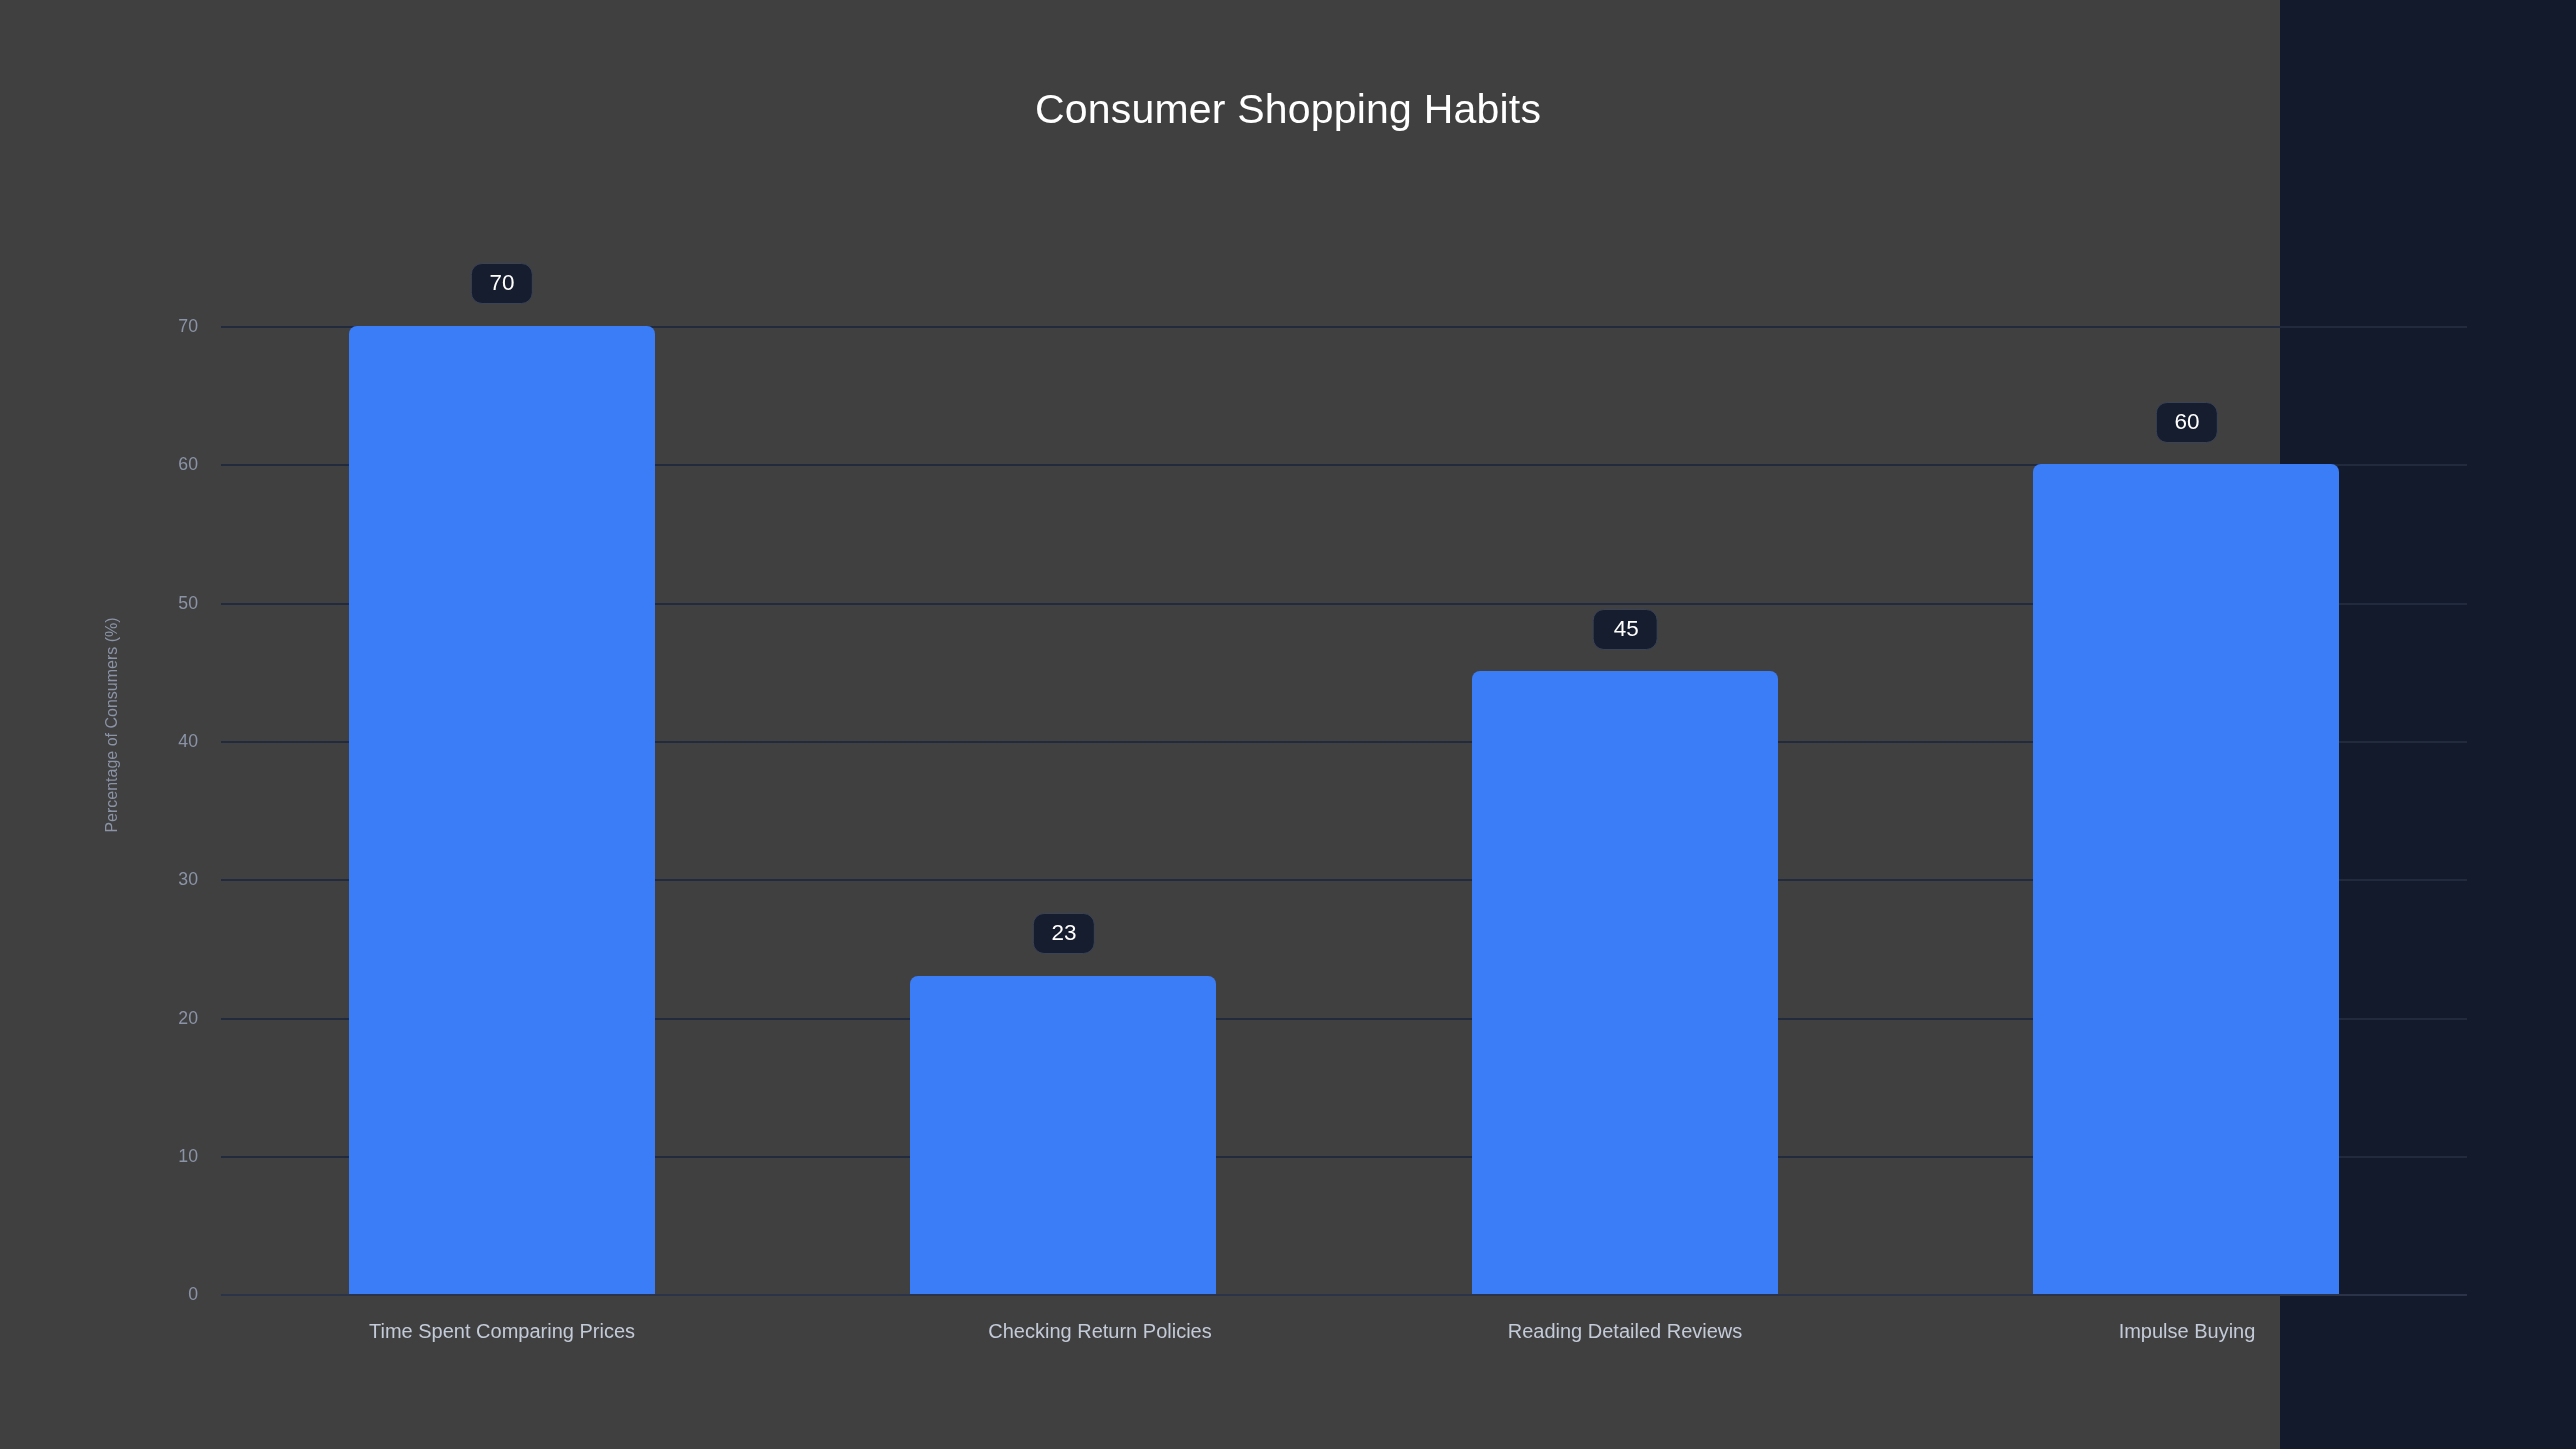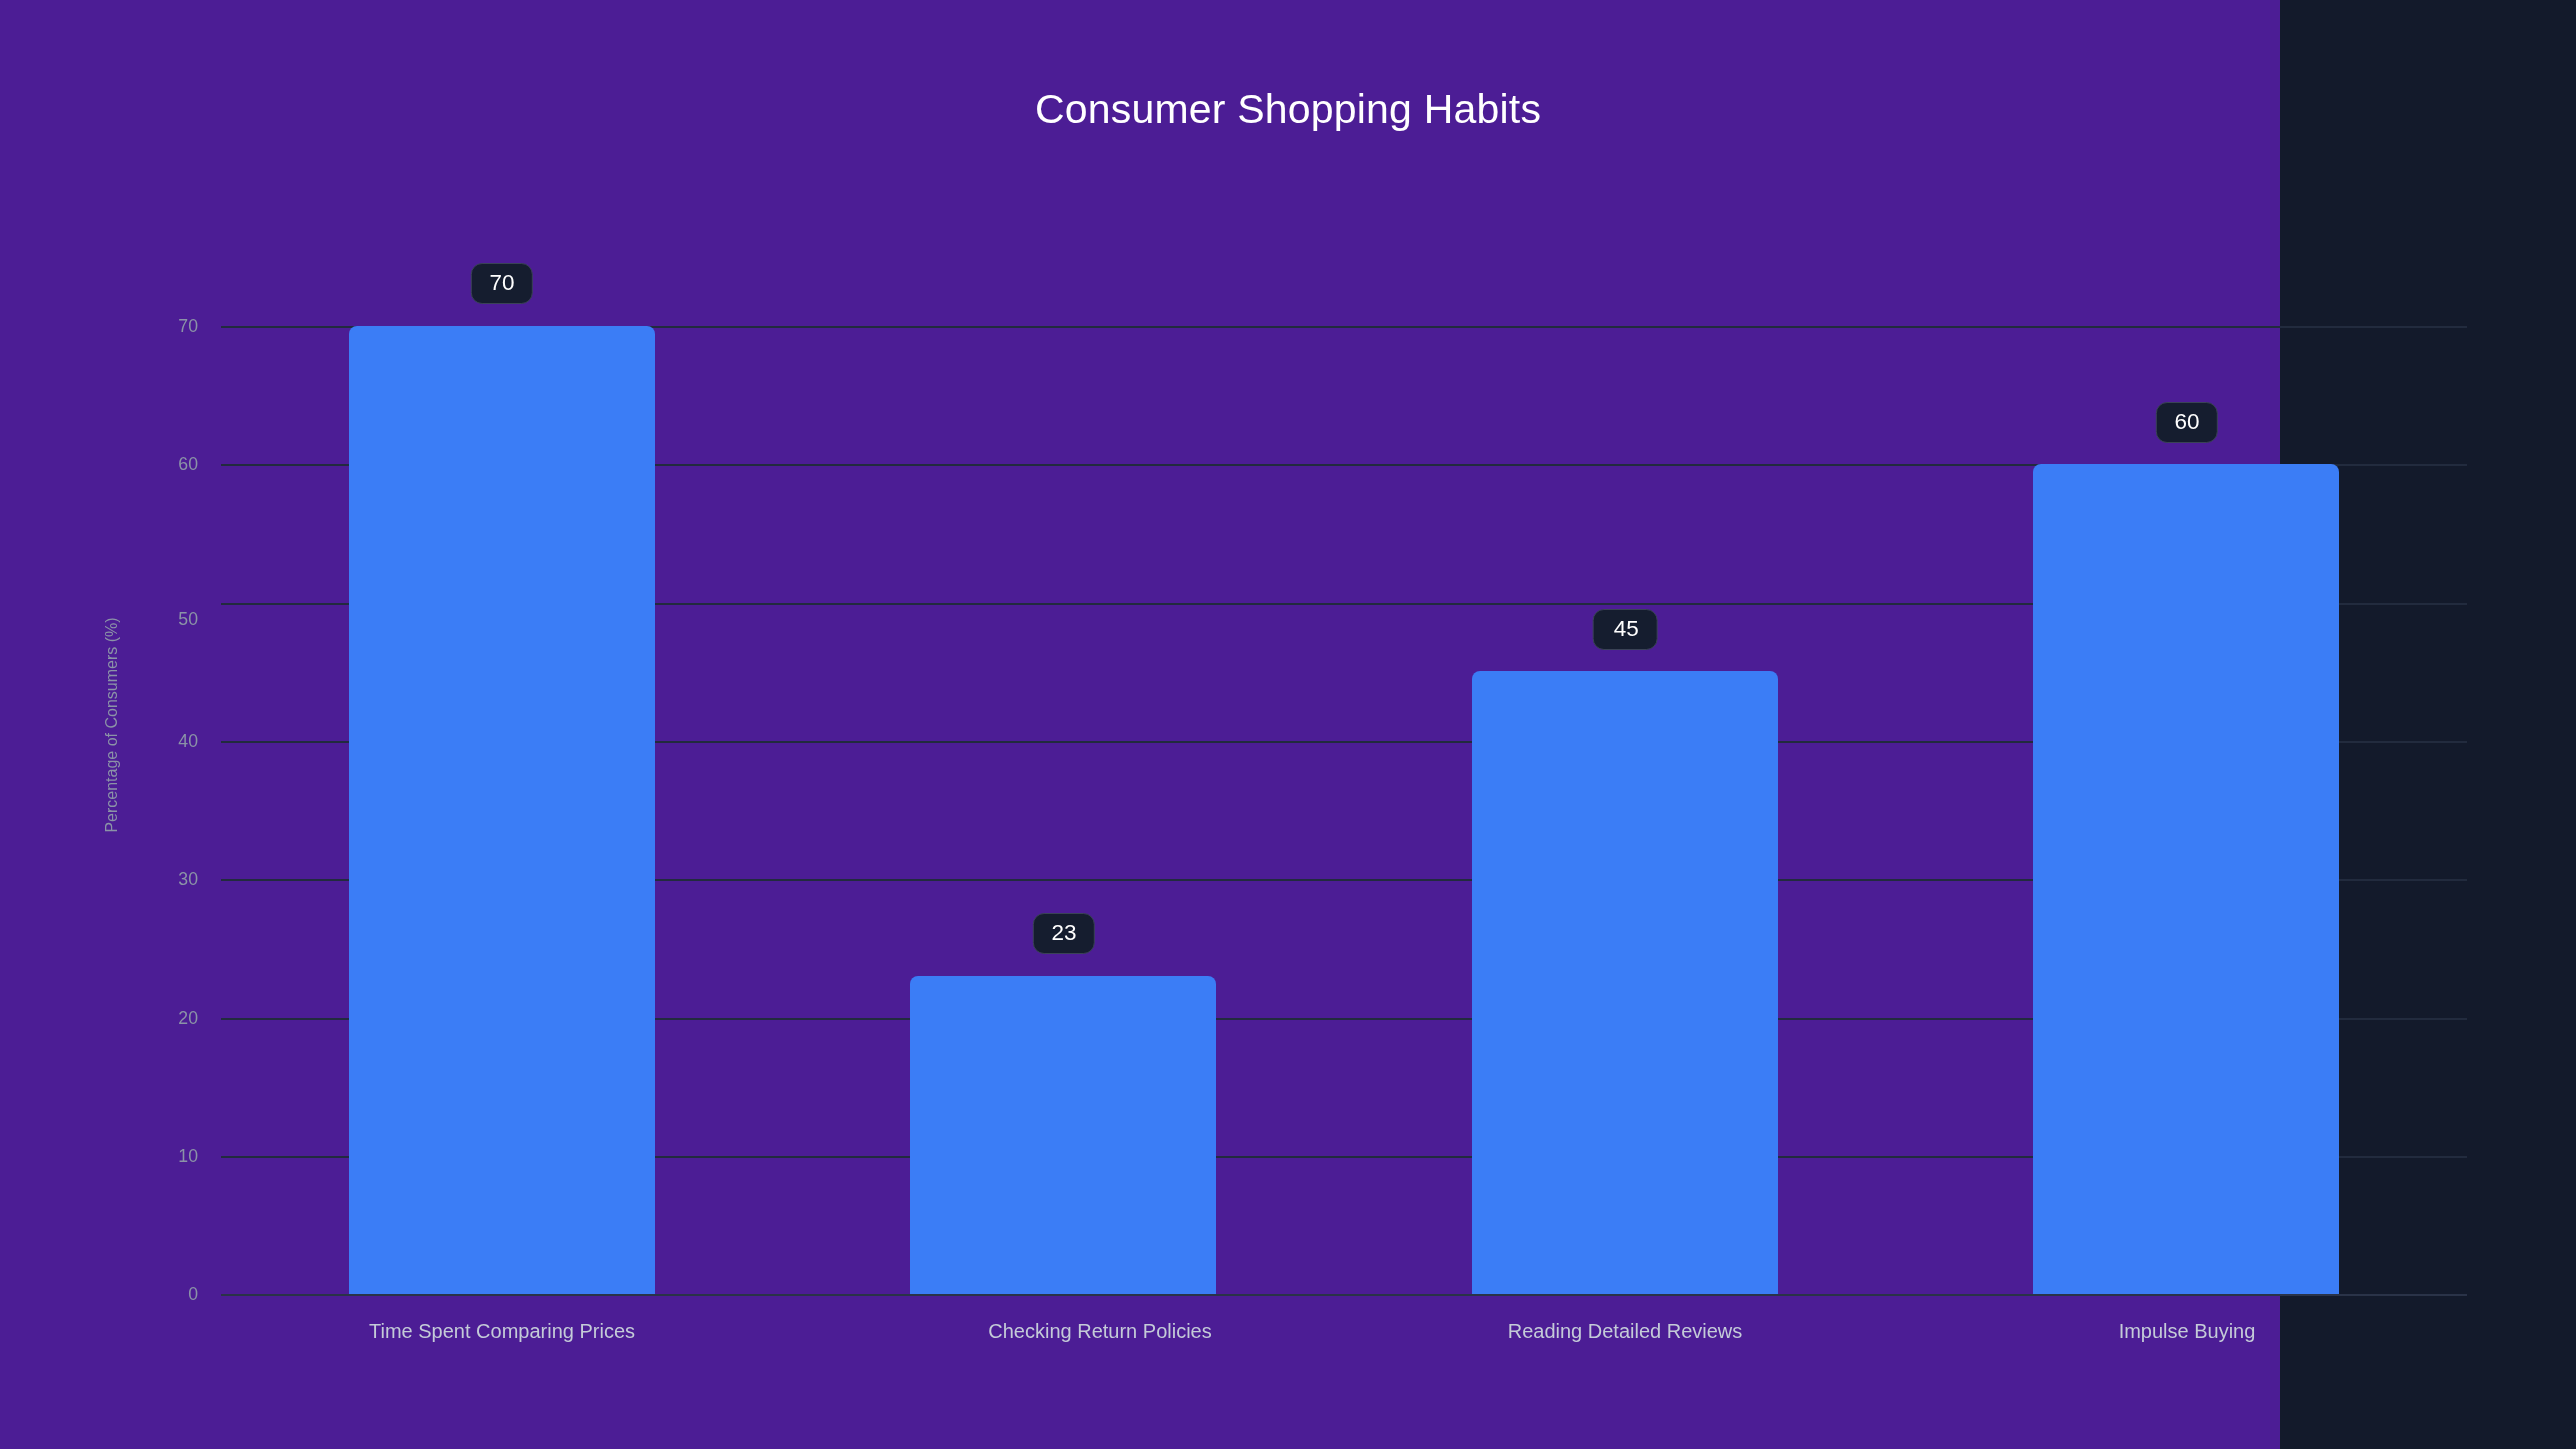--- a/index.html
+++ b/index.html
@@ -2,21 +2,21 @@
 <html style="font-size:13px"><head>
 <meta charset="utf-8">
 <style>
   * { margin:0; padding:0; box-sizing:border-box; }
   html, body {
     width:2576px; height:1449px;
     background:#131a2b;
     font-family:"Liberation Sans", sans-serif;
     overflow:hidden;
   }
-  #root { position:relative; width:2280px; height:1449px; background:#4c1d95; }
+  #root { position:relative; width:2280px; height:1449px; background:#404040; }
 
   
   .chart-title {
     position:absolute; left:0; top:87px; width:2576px;
     text-align:center; color:#ffffff;
     font-size:41px; font-weight:300; letter-spacing:0.2px;
     line-height:1.1;
   }
   .chart-subtitle {
     position:absolute; left:0; top:240px; width:2576px;
@@ -94,21 +94,21 @@
 
 
   <div class="ylabel">Percentage of Consumers (%)</div>
 
   <div id="ytick-layer">
       <div class="ytick" style="position: absolute; left: 101px; top: 1294px; width: 97px; right: auto;">0</div>
       <div class="ytick" style="position: absolute; left: 101px; top: 1156px; width: 97px; right: auto;">10</div>
       <div class="ytick" style="position: absolute; left: 101px; top: 1018px; width: 97px; right: auto;">20</div>
       <div class="ytick" style="position: absolute; left: 101px; top: 879px; width: 97px; right: auto;">30</div>
       <div class="ytick" style="position: absolute; left: 101px; top: 741px; width: 97px; right: auto;">40</div>
-      <div class="ytick" style="position: absolute; left: 101px; top: 603px; width: 97px; right: auto; margin-top: 16px;">50</div>
+      <div class="ytick" style="position: absolute; left: 101px; top: 603px; width: 97px; right: auto;">50</div>
       <div class="ytick" style="position: absolute; left: 101px; top: 464px; width: 97px; right: auto;">60</div>
       <div class="ytick" style="position: absolute; left: 101px; top: 326px; width: 97px; right: auto;">70</div>
     </div>
 
   <div class="plot" id="plot">
     <div id="grid-layer">
         <div class="axis-baseline" style="top: 968px;"></div>
         <div class="gridline" style="top: 830px;"></div>
         <div class="gridline" style="top: 692px;"></div>
         <div class="gridline" style="top: 553px;"></div>

